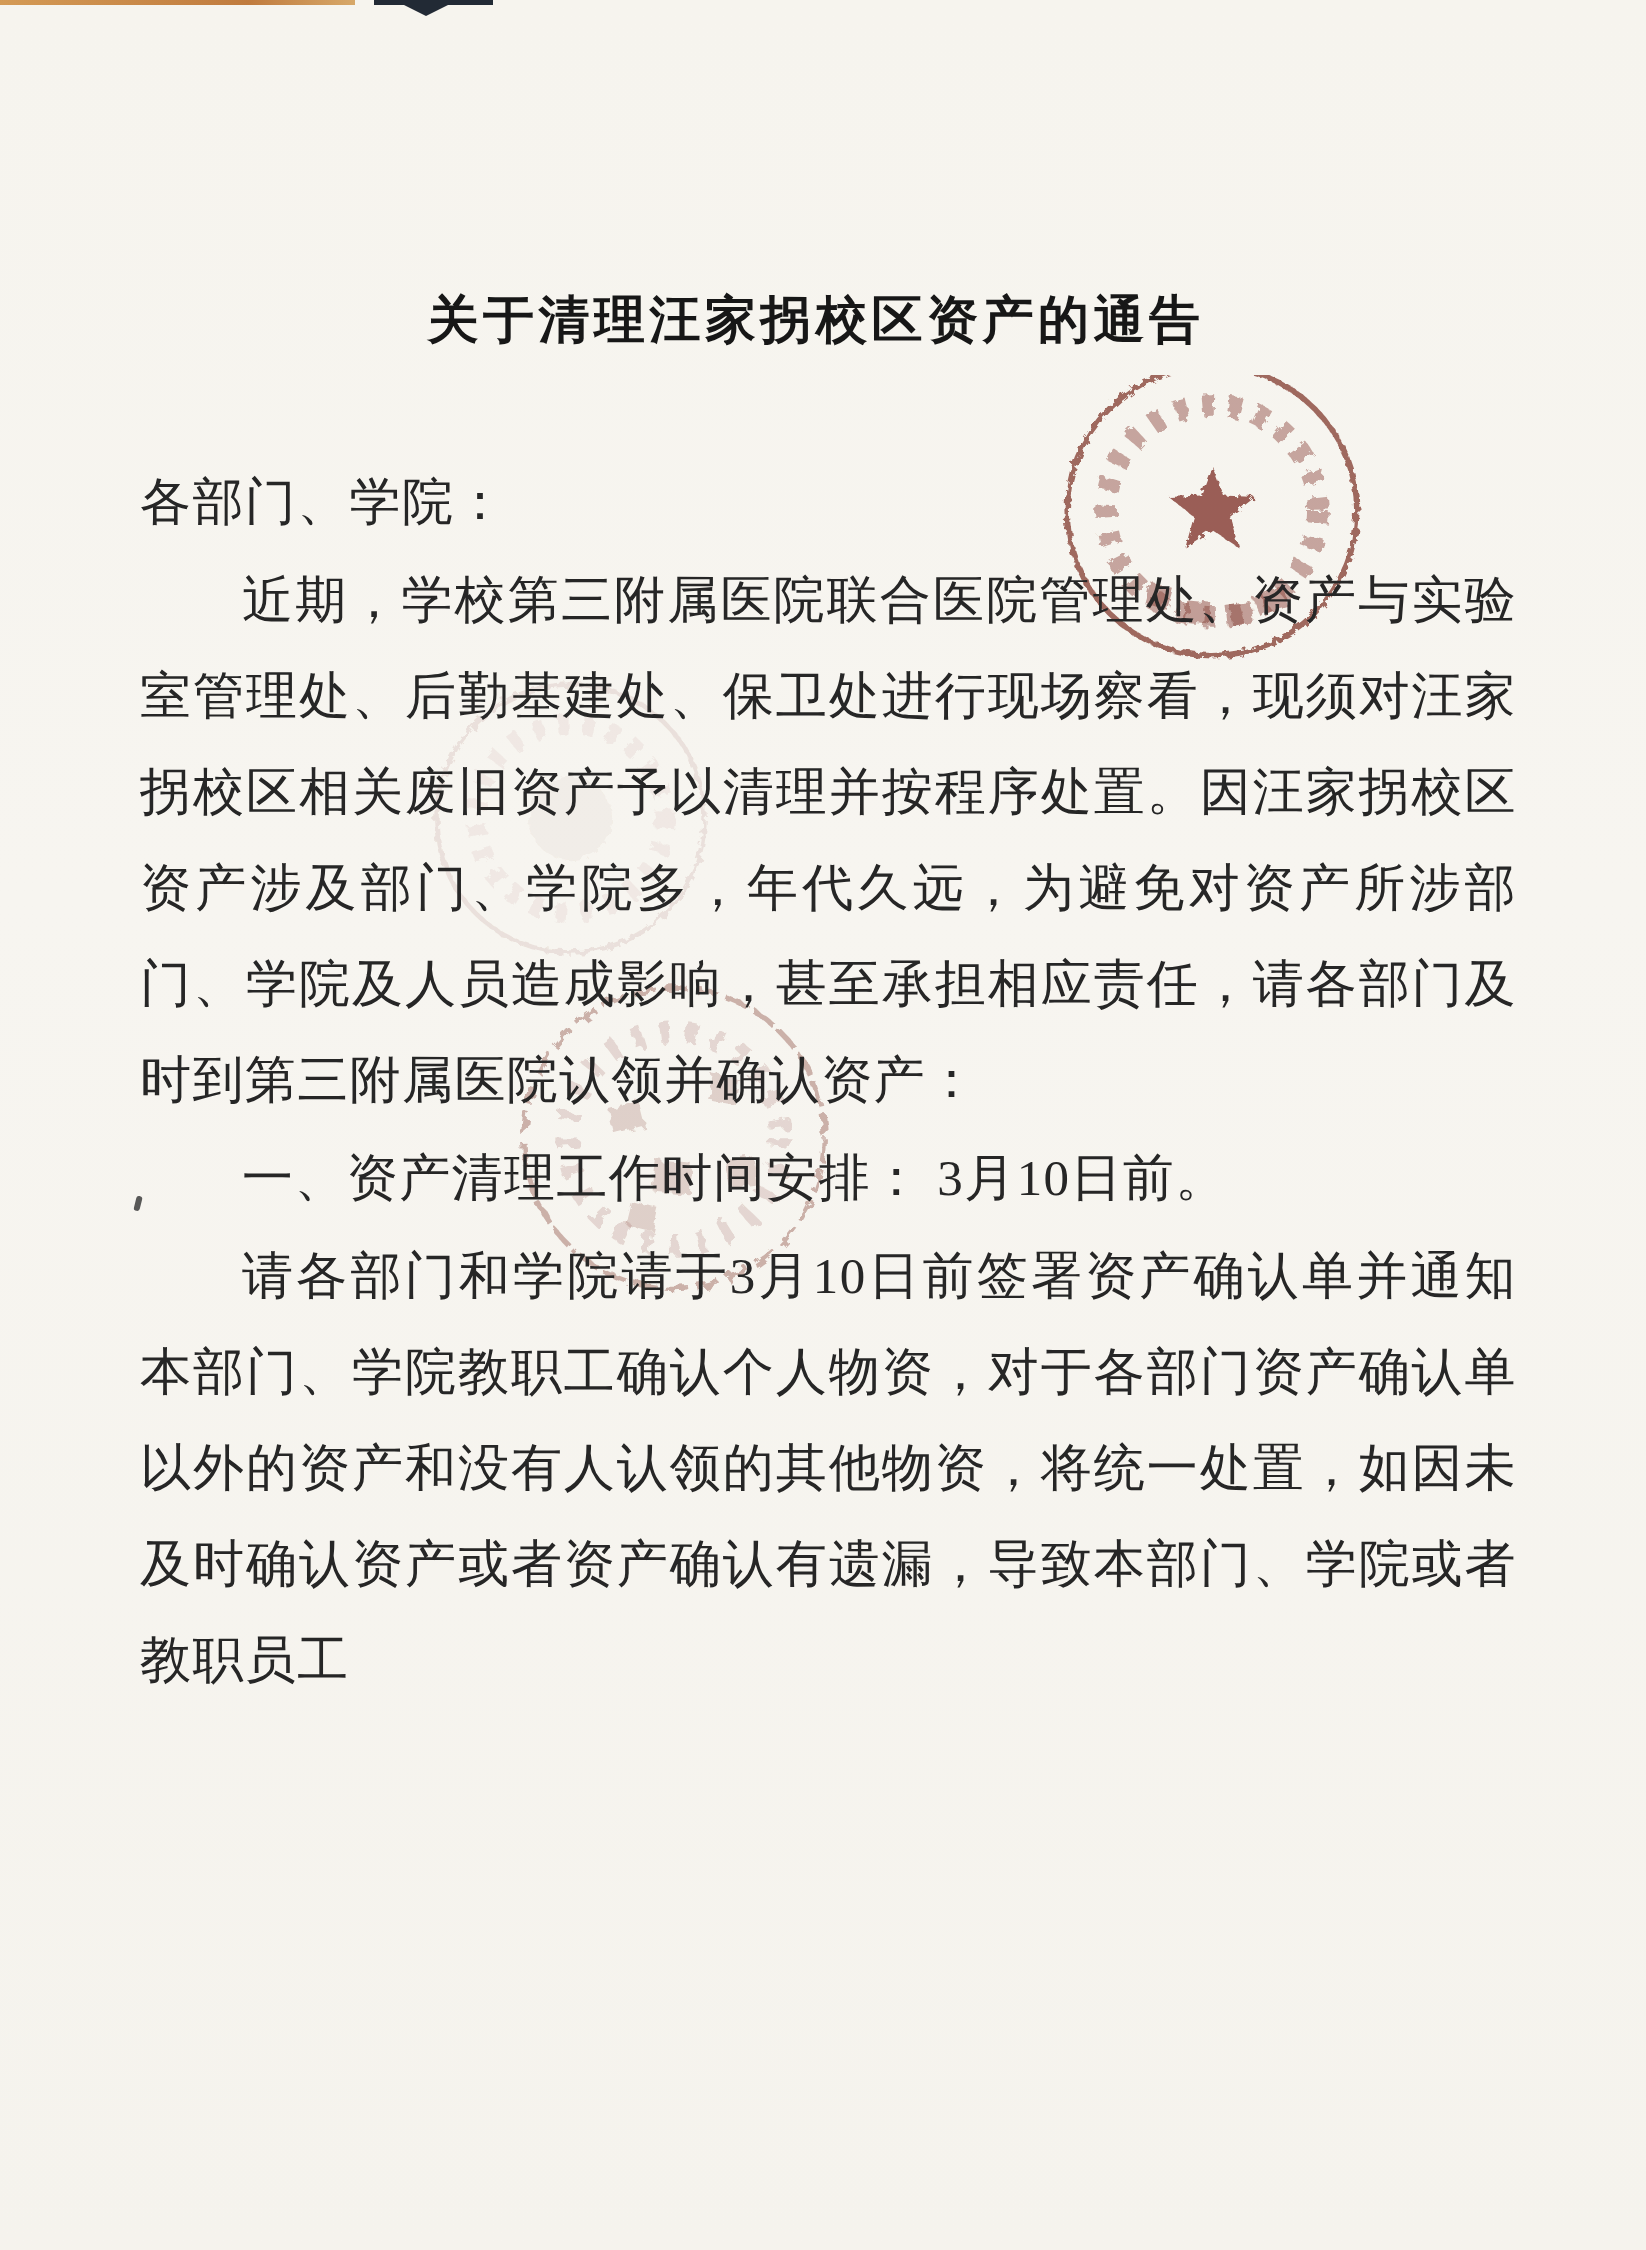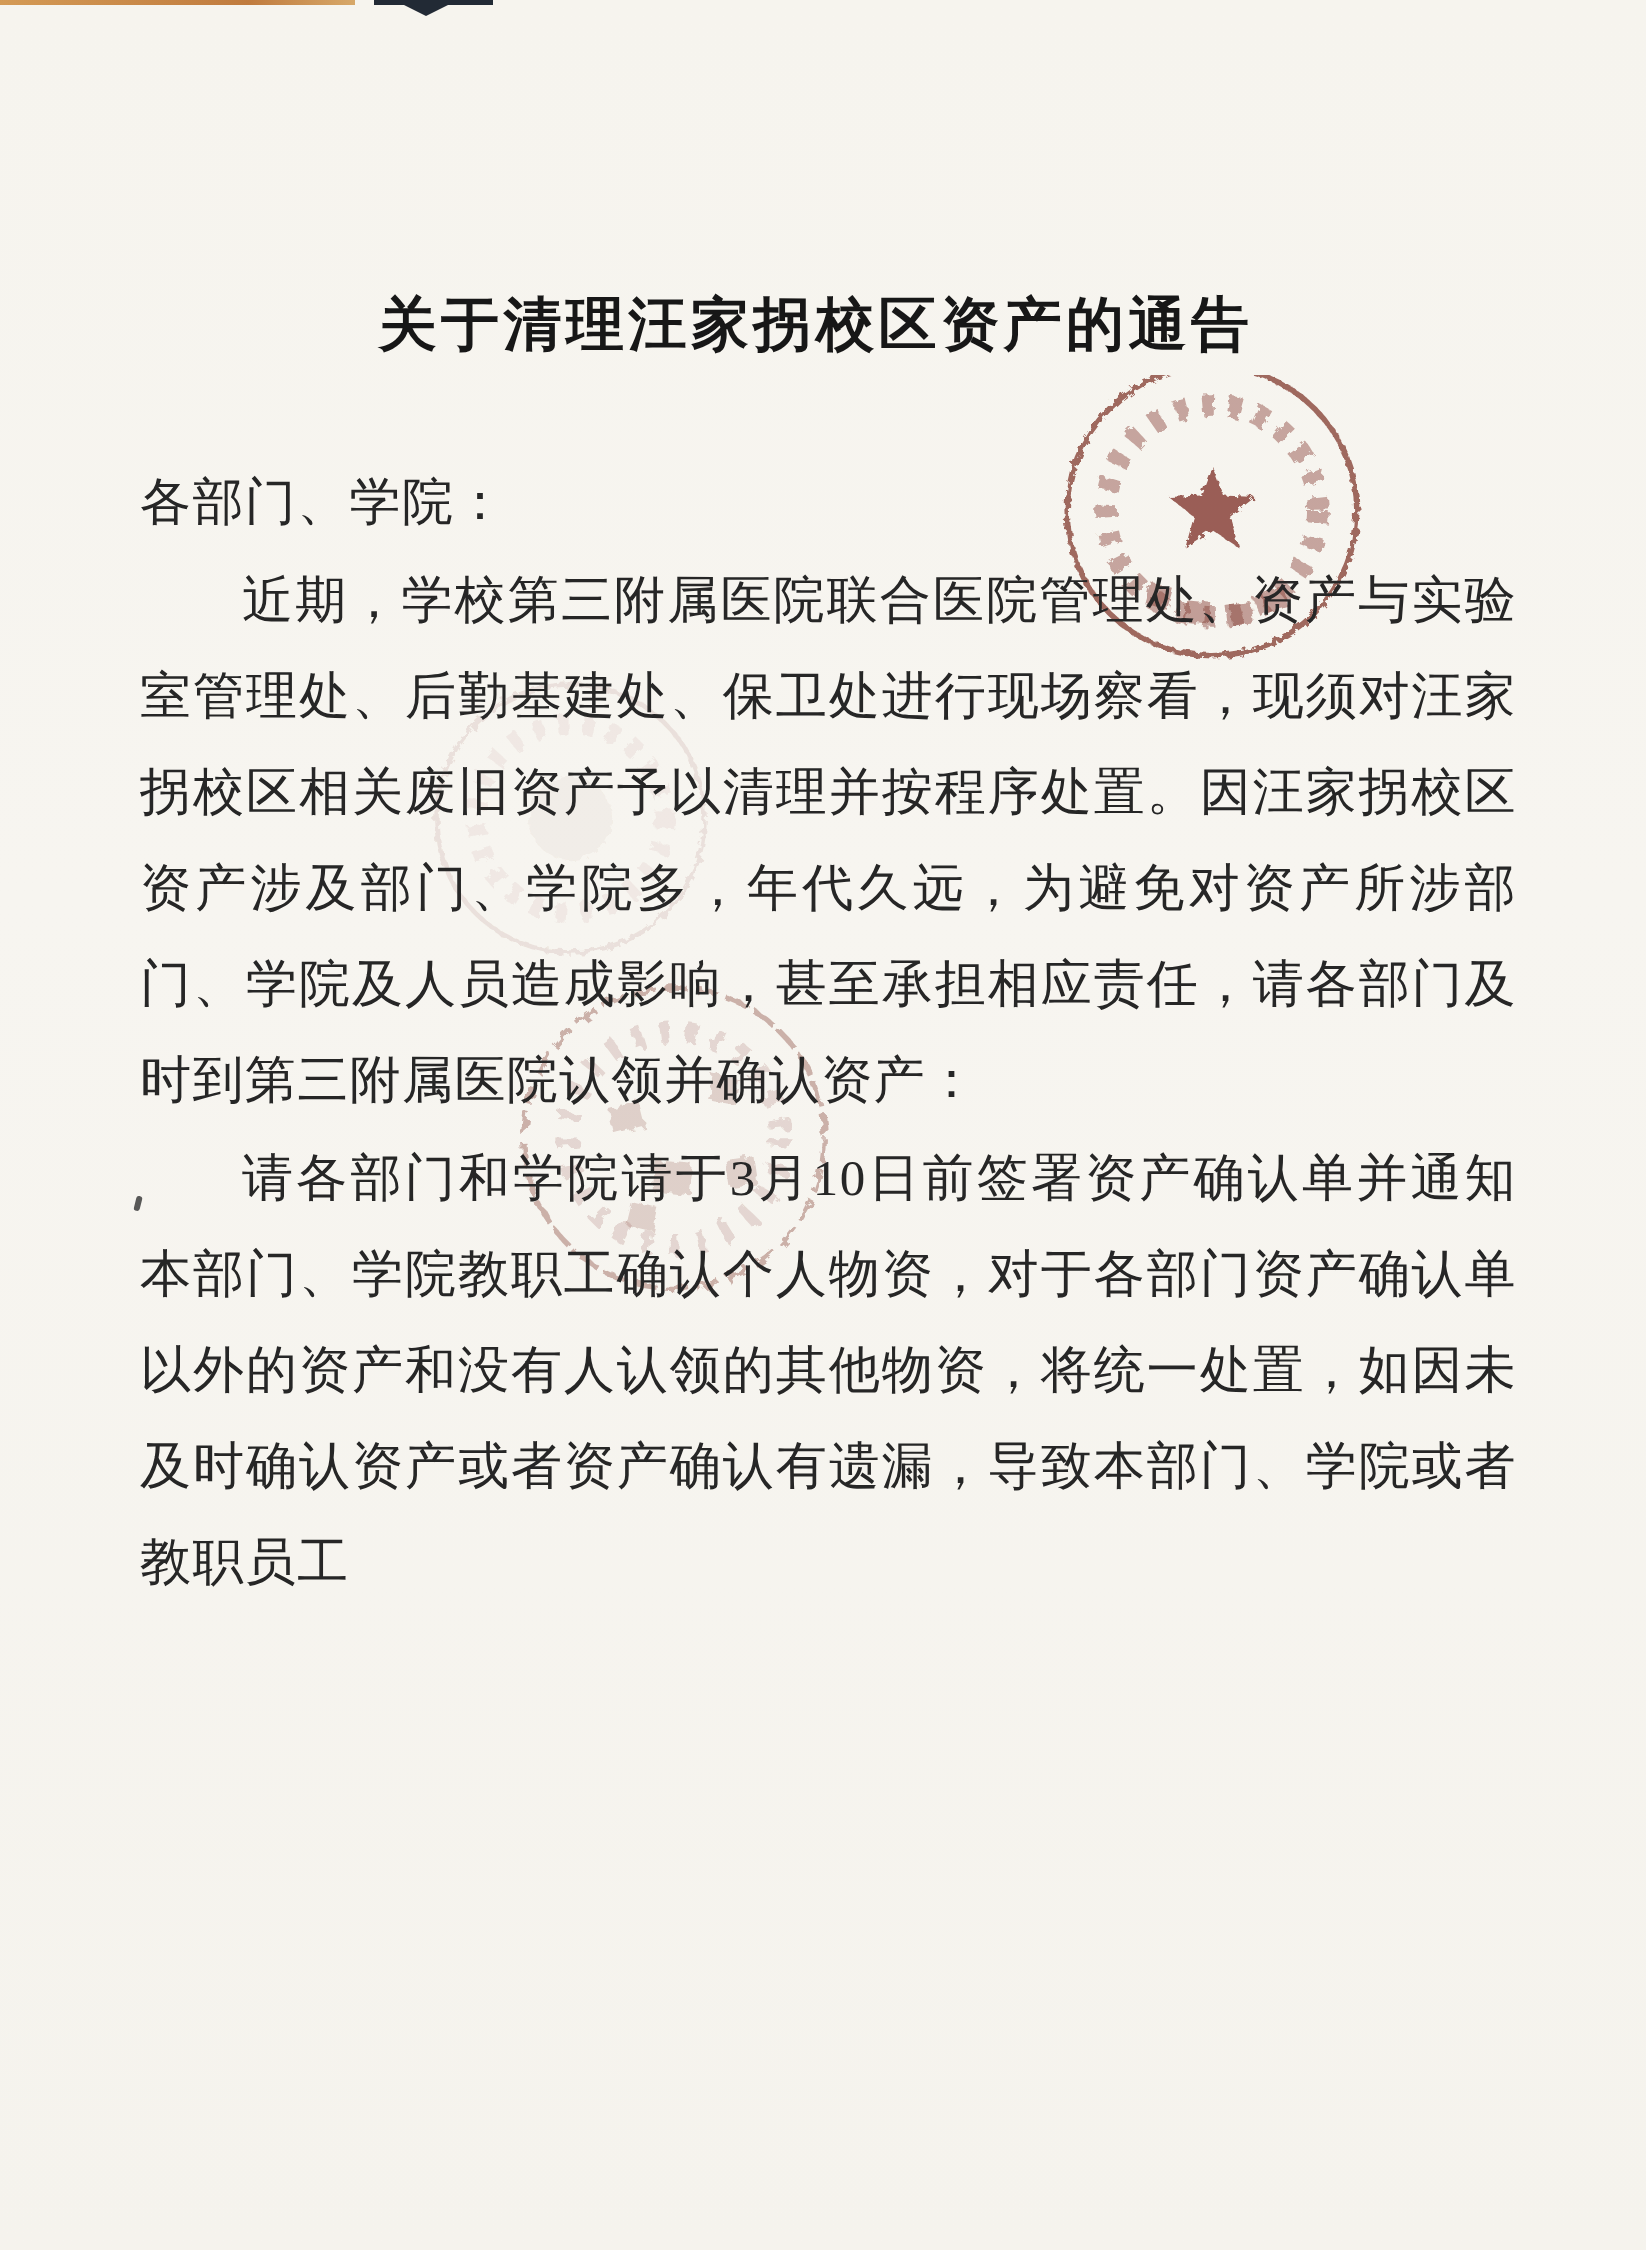--- a/index.html
+++ b/index.html
@@ -31,21 +31,21 @@
     border-top:11px solid #222a35;
   }
   .margin-mark{
     position:absolute;left:135px;top:1196px;width:6.3px;height:15.4px;
     background:#3c3c3c;border-radius:2.7px;transform:rotate(14deg);opacity:.85;
   }
   
   .doc-title{
     position:absolute;left:0;right:14px;top:286px;
     margin:0;text-align:center;
-    font-size:58px;font-weight:700;letter-spacing:4.5px;
+    font-size:51px;font-weight:700;letter-spacing:4.5px;
     color:#171717;
   }
   
   .doc-body{
     position:absolute;left:138px;right:127px;top:452px;
     font-size:51px;line-height:96px;letter-spacing:1.4px;
     text-align:justify;
   }
   .doc-body p{margin:2px;text-indent:2em;}
   .doc-body p.salutation{text-indent:0;}
@@ -117,17 +117,18 @@
         <rect x="246" y="236" width="26" height="24" transform="rotate(-16 259 248)"></rect>
       </g>
     </g>
   </svg>
 
   <h1 class="doc-title">关于清理汪家拐校区资产的通告</h1>
 
   <div class="doc-body">
     <p class="salutation">各部门、学院：</p>
     <p>近期，学校第三附属医院联合医院管理处、资产与实验室管理处、后勤基建处、保卫处进行现场察看，现须对汪家拐校区相关废旧资产予以清理并按程序处置。因汪家拐校区资产涉及部门、学院多，年代久远，为避免对资产所涉部门、学院及人员造成影响，甚至承担相应责任，请各部门及时到第三附属医院认领并确认资产：</p>
+    <p>一、资产清理工作时间安排： 3月10日前。</p>
     <p>请各部门和学院请于3月10日前签署资产确认单并通知本部门、学院教职工确认个人物资，对于各部门资产确认单以外的资产和没有人认领的其他物资，将统一处置，如因未及时确认资产或者资产确认有遗漏，导致本部门、学院或者教职员工</p>
   </div>
 
 </div>
 
 
 </body></html>

